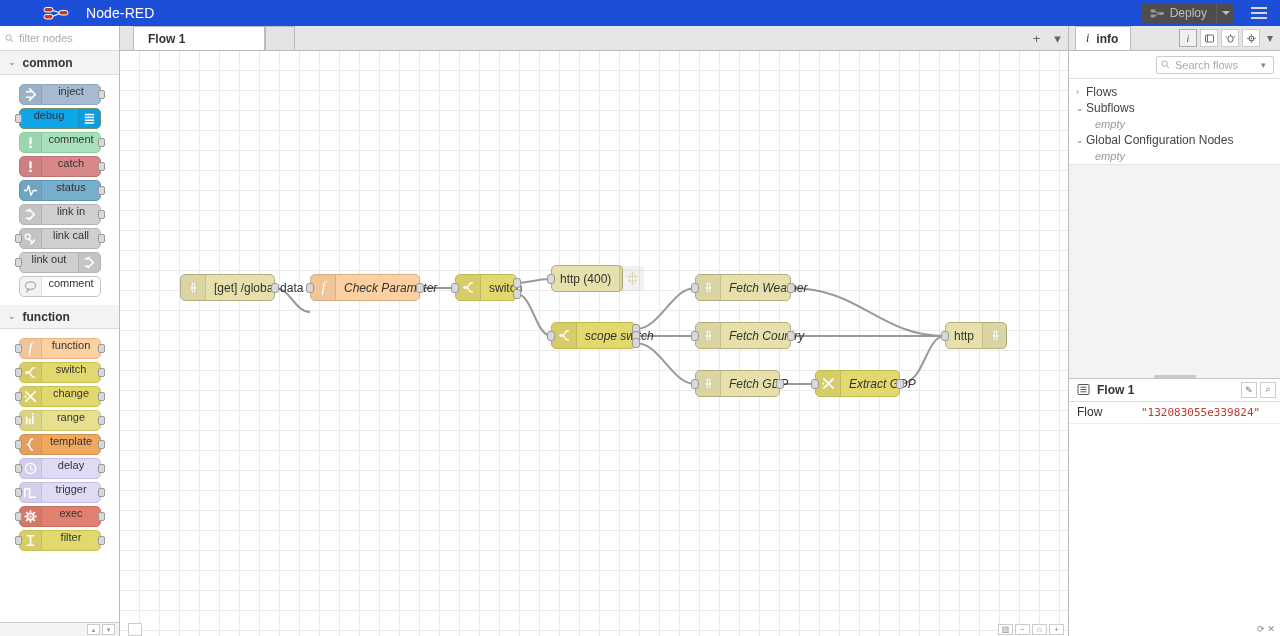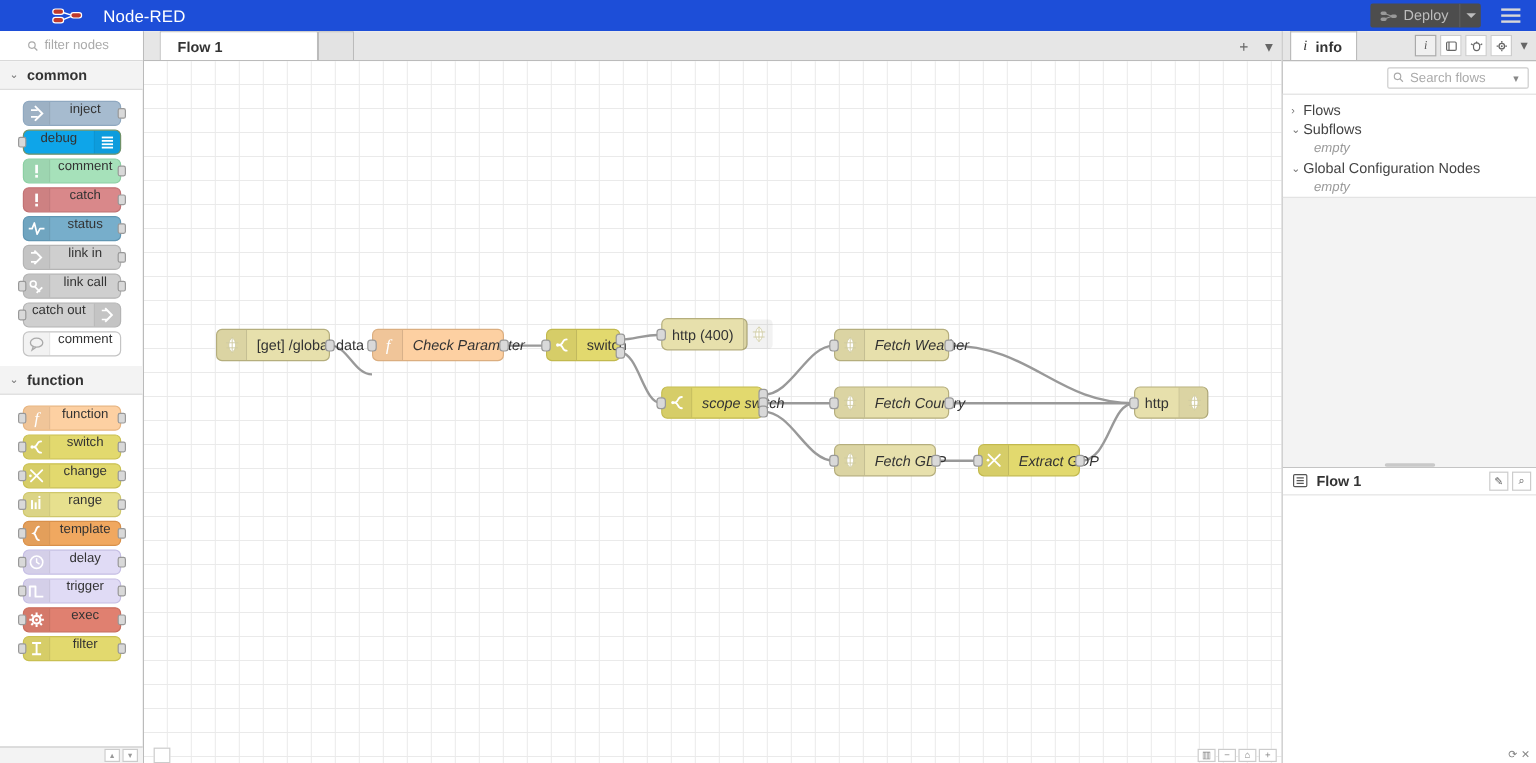--- a/index.html
+++ b/index.html
@@ -40,21 +40,21 @@
   }
   .bar { width: 16px; height: 2px; background: #d8d8d8; }
 
   
   #palette {
     position: absolute; top: 26px; left: 0; width: 120px; height: 610px;
     background: #fff; border-right: 1px solid #bbb;
   }
   #palette-search {
     height: 25px; border-bottom: 1px solid #d9d9d9;
-    display: flex; align-items: center; padding: 0 23px; background: #fff;
+    display: flex; align-items: center; padding: 0 4px; background: #fff; justify-content: center;
   }
   .mini-search-icon { width: 9px; height: 9px; margin-right: 5px; flex: none; }
   #palette-filter-input {
     border: none; outline: none; font-size: 11px; color: #555;
     font-family: "Liberation Sans", sans-serif; width: 95px; background: transparent;
   }
   #palette-filter-input::placeholder { color: #aaa; }
   #palette-scroll { height: 585px; overflow: hidden; position: relative; }
   .pal-category {
     height: 24px; background: #f3f3f3; border-bottom: 1px solid #ddd;
@@ -345,21 +345,21 @@
                 <circle cx="5" cy="6" r="2.6" fill="none" stroke="#fff" stroke-width="1.4"></circle>
                 <path d="M6 8 L11 13" stroke="#fff" stroke-width="1.6"></path>
                 <path d="M8 14 L13 9" stroke="#fff" stroke-width="1.6"></path>
               </svg>
             </span>
             <span class="pn-label">link call</span>
             <span class="port in"></span>
             <span class="port out"></span>
           </div>
           <div class="pal-node" style="background: rgb(207, 207, 207); border-color: rgb(180, 180, 180);">
-            <span class="pn-label">catch out</span>
+            <span class="pn-label">link out</span>
             <span class="pn-icon right">
               <svg viewBox="0 0 16 16" width="15" height="15">
                 <path d="M3 4 H8 M3 12 H8" stroke="#fff" stroke-width="1.4" fill="none"></path>
                 <path d="M6 2 L12 8 L6 14" stroke="#fff" stroke-width="1.7" fill="none"></path>
               </svg>
             </span>
             <span class="port in"></span>
           </div>
           <div class="pal-node" style="background: rgb(255, 255, 255); border-color: rgb(196, 196, 196);">
             <span class="pn-icon ">
@@ -710,20 +710,24 @@
       <svg width="13" height="13" viewBox="0 0 13 13">
         <rect x="1" y="1.5" width="11" height="10" rx="1" fill="none" stroke="#555" stroke-width="1"></rect>
         <line x1="3.5" y1="4.2" x2="9.5" y2="4.2" stroke="#555" stroke-width="1"></line>
         <line x1="3.5" y1="6.5" x2="9.5" y2="6.5" stroke="#555" stroke-width="1"></line>
         <line x1="3.5" y1="8.8" x2="9.5" y2="8.8" stroke="#555" stroke-width="1"></line>
       </svg>
       <span id="sb-info-title">Flow 1</span>
       <div class="info-btn">✎</div>
       <div class="info-btn">⌕</div>
     </div>
+    <div id="sb-prop-row">
+      <span id="sb-prop-key">Flow</span>
+      <span id="sb-prop-val">"132083055e339824"</span>
+    </div>
     <div id="sb-bottom">
       <div id="sb-bottom-bar">
         <span class="sbb">⟳</span>
         <span class="sbb">✕</span>
       </div>
     </div>
   </div>
 
 </div>
 

